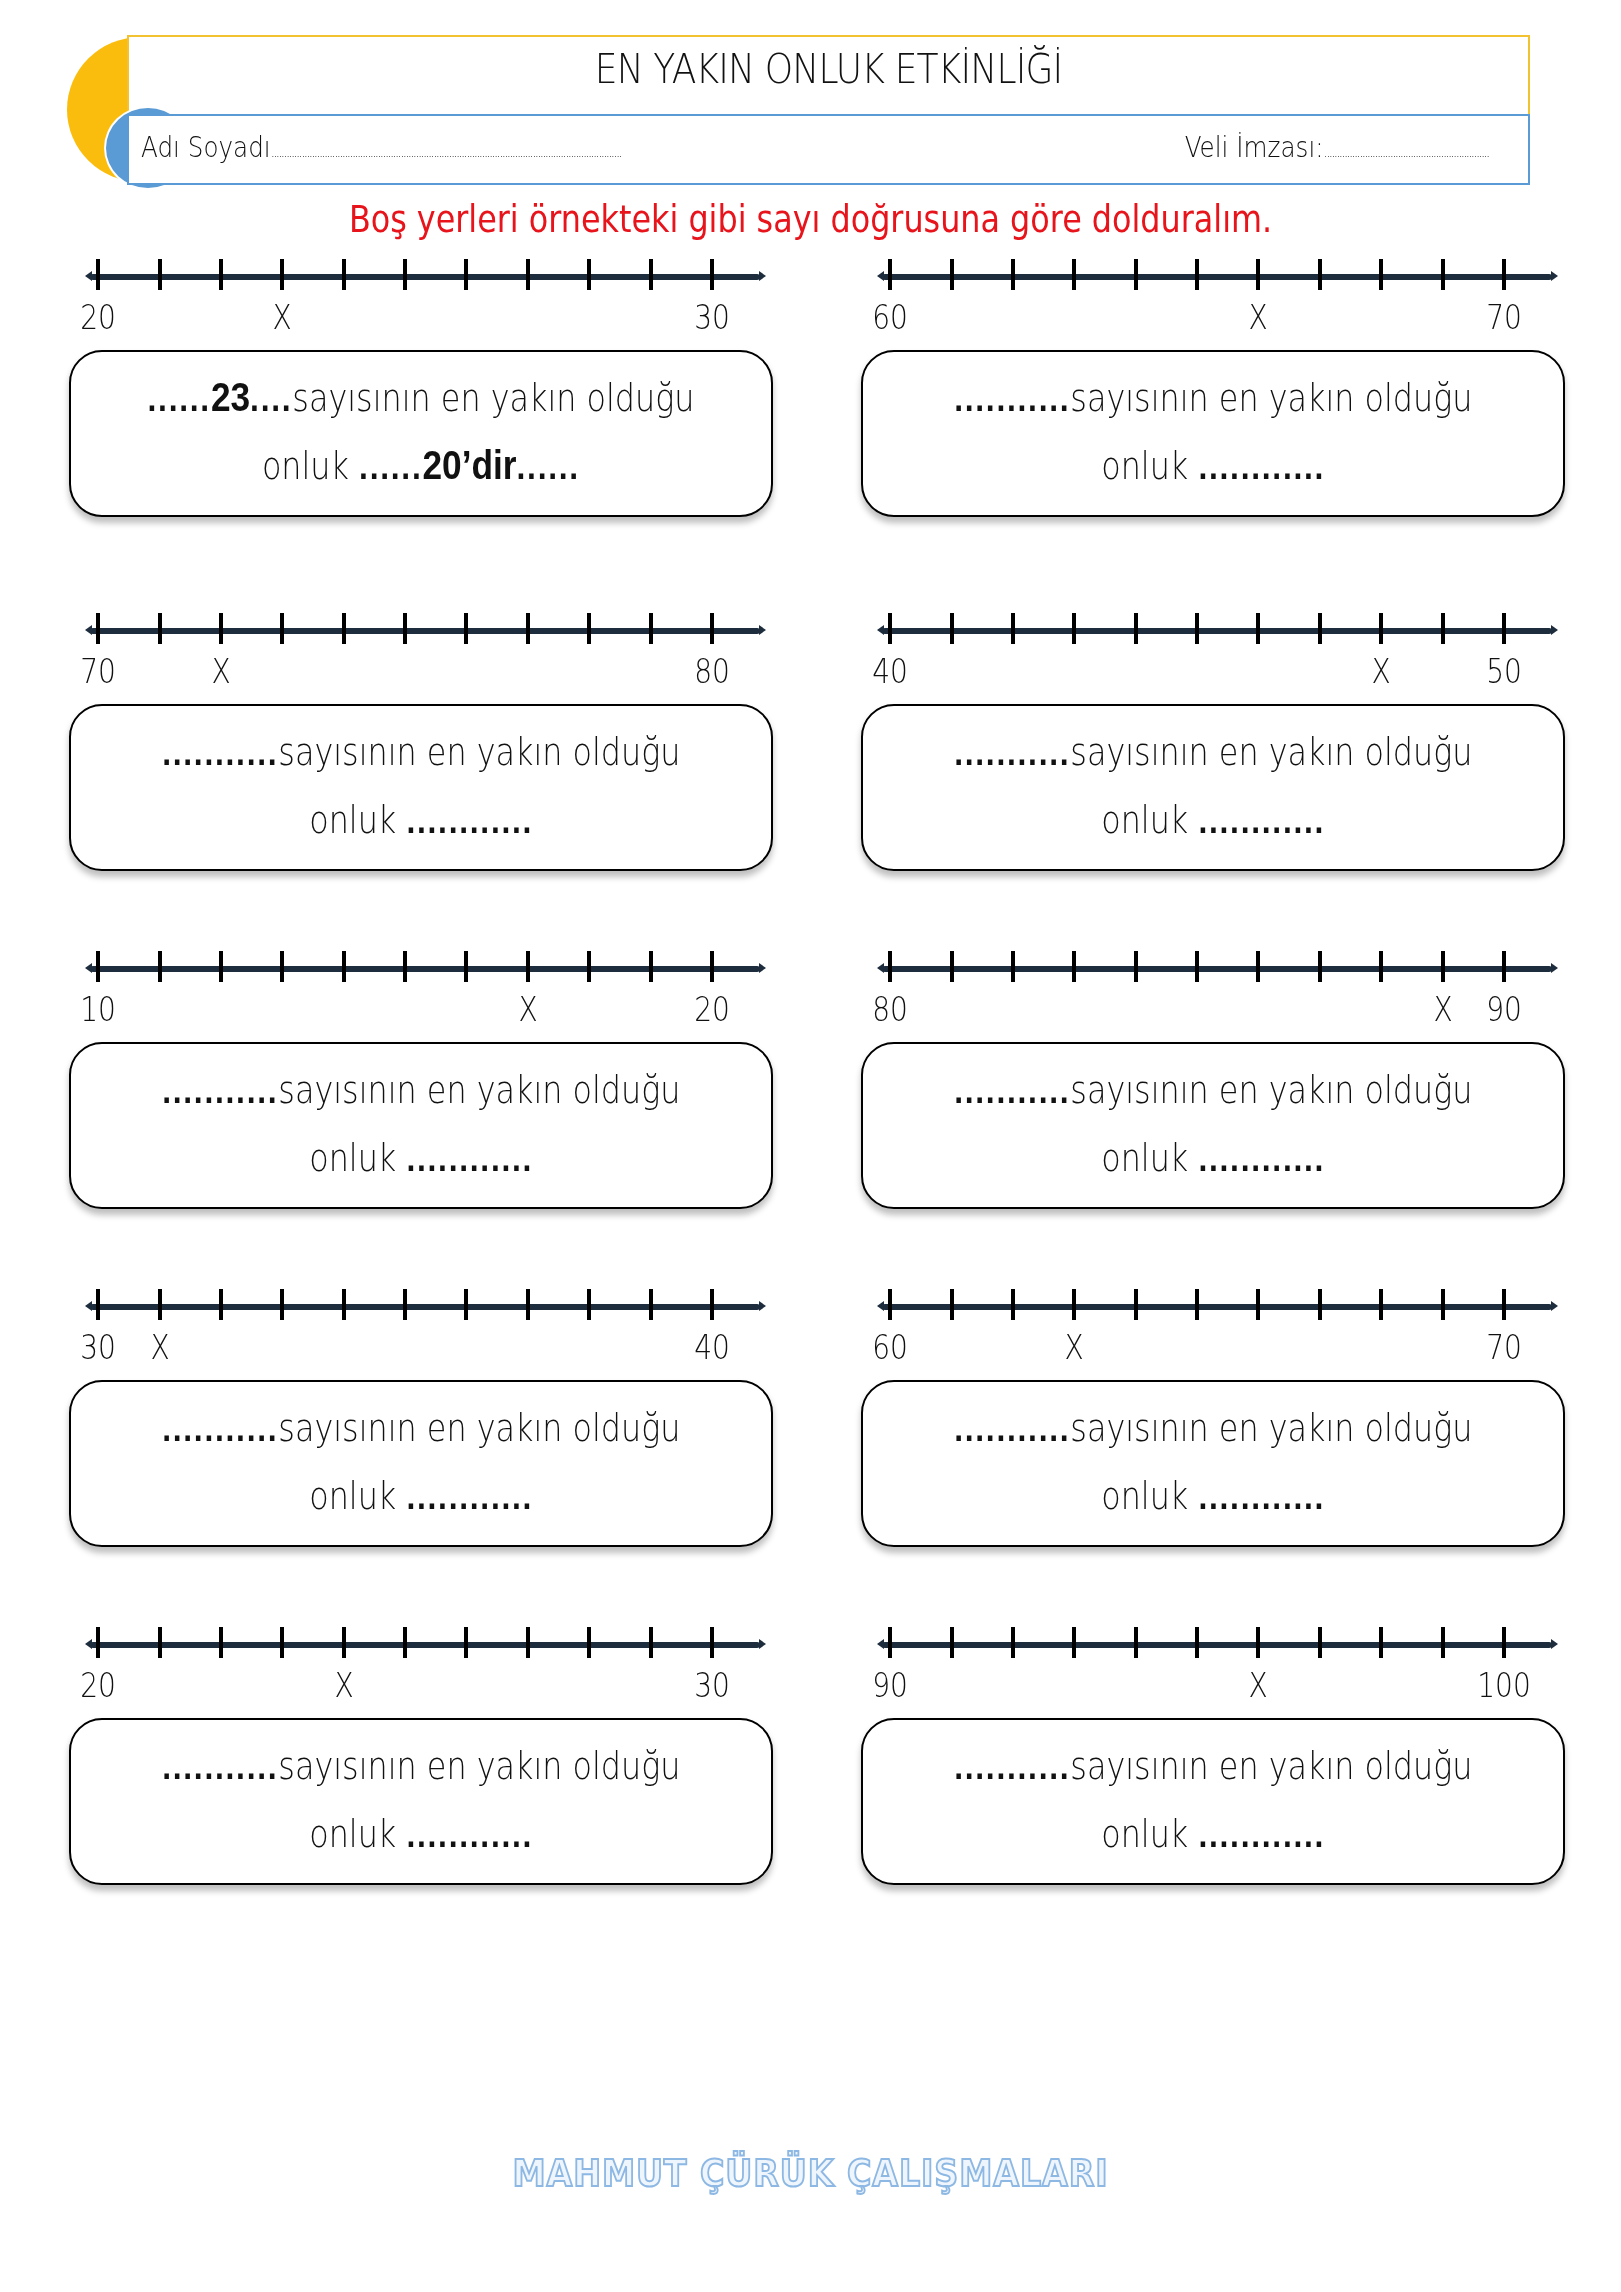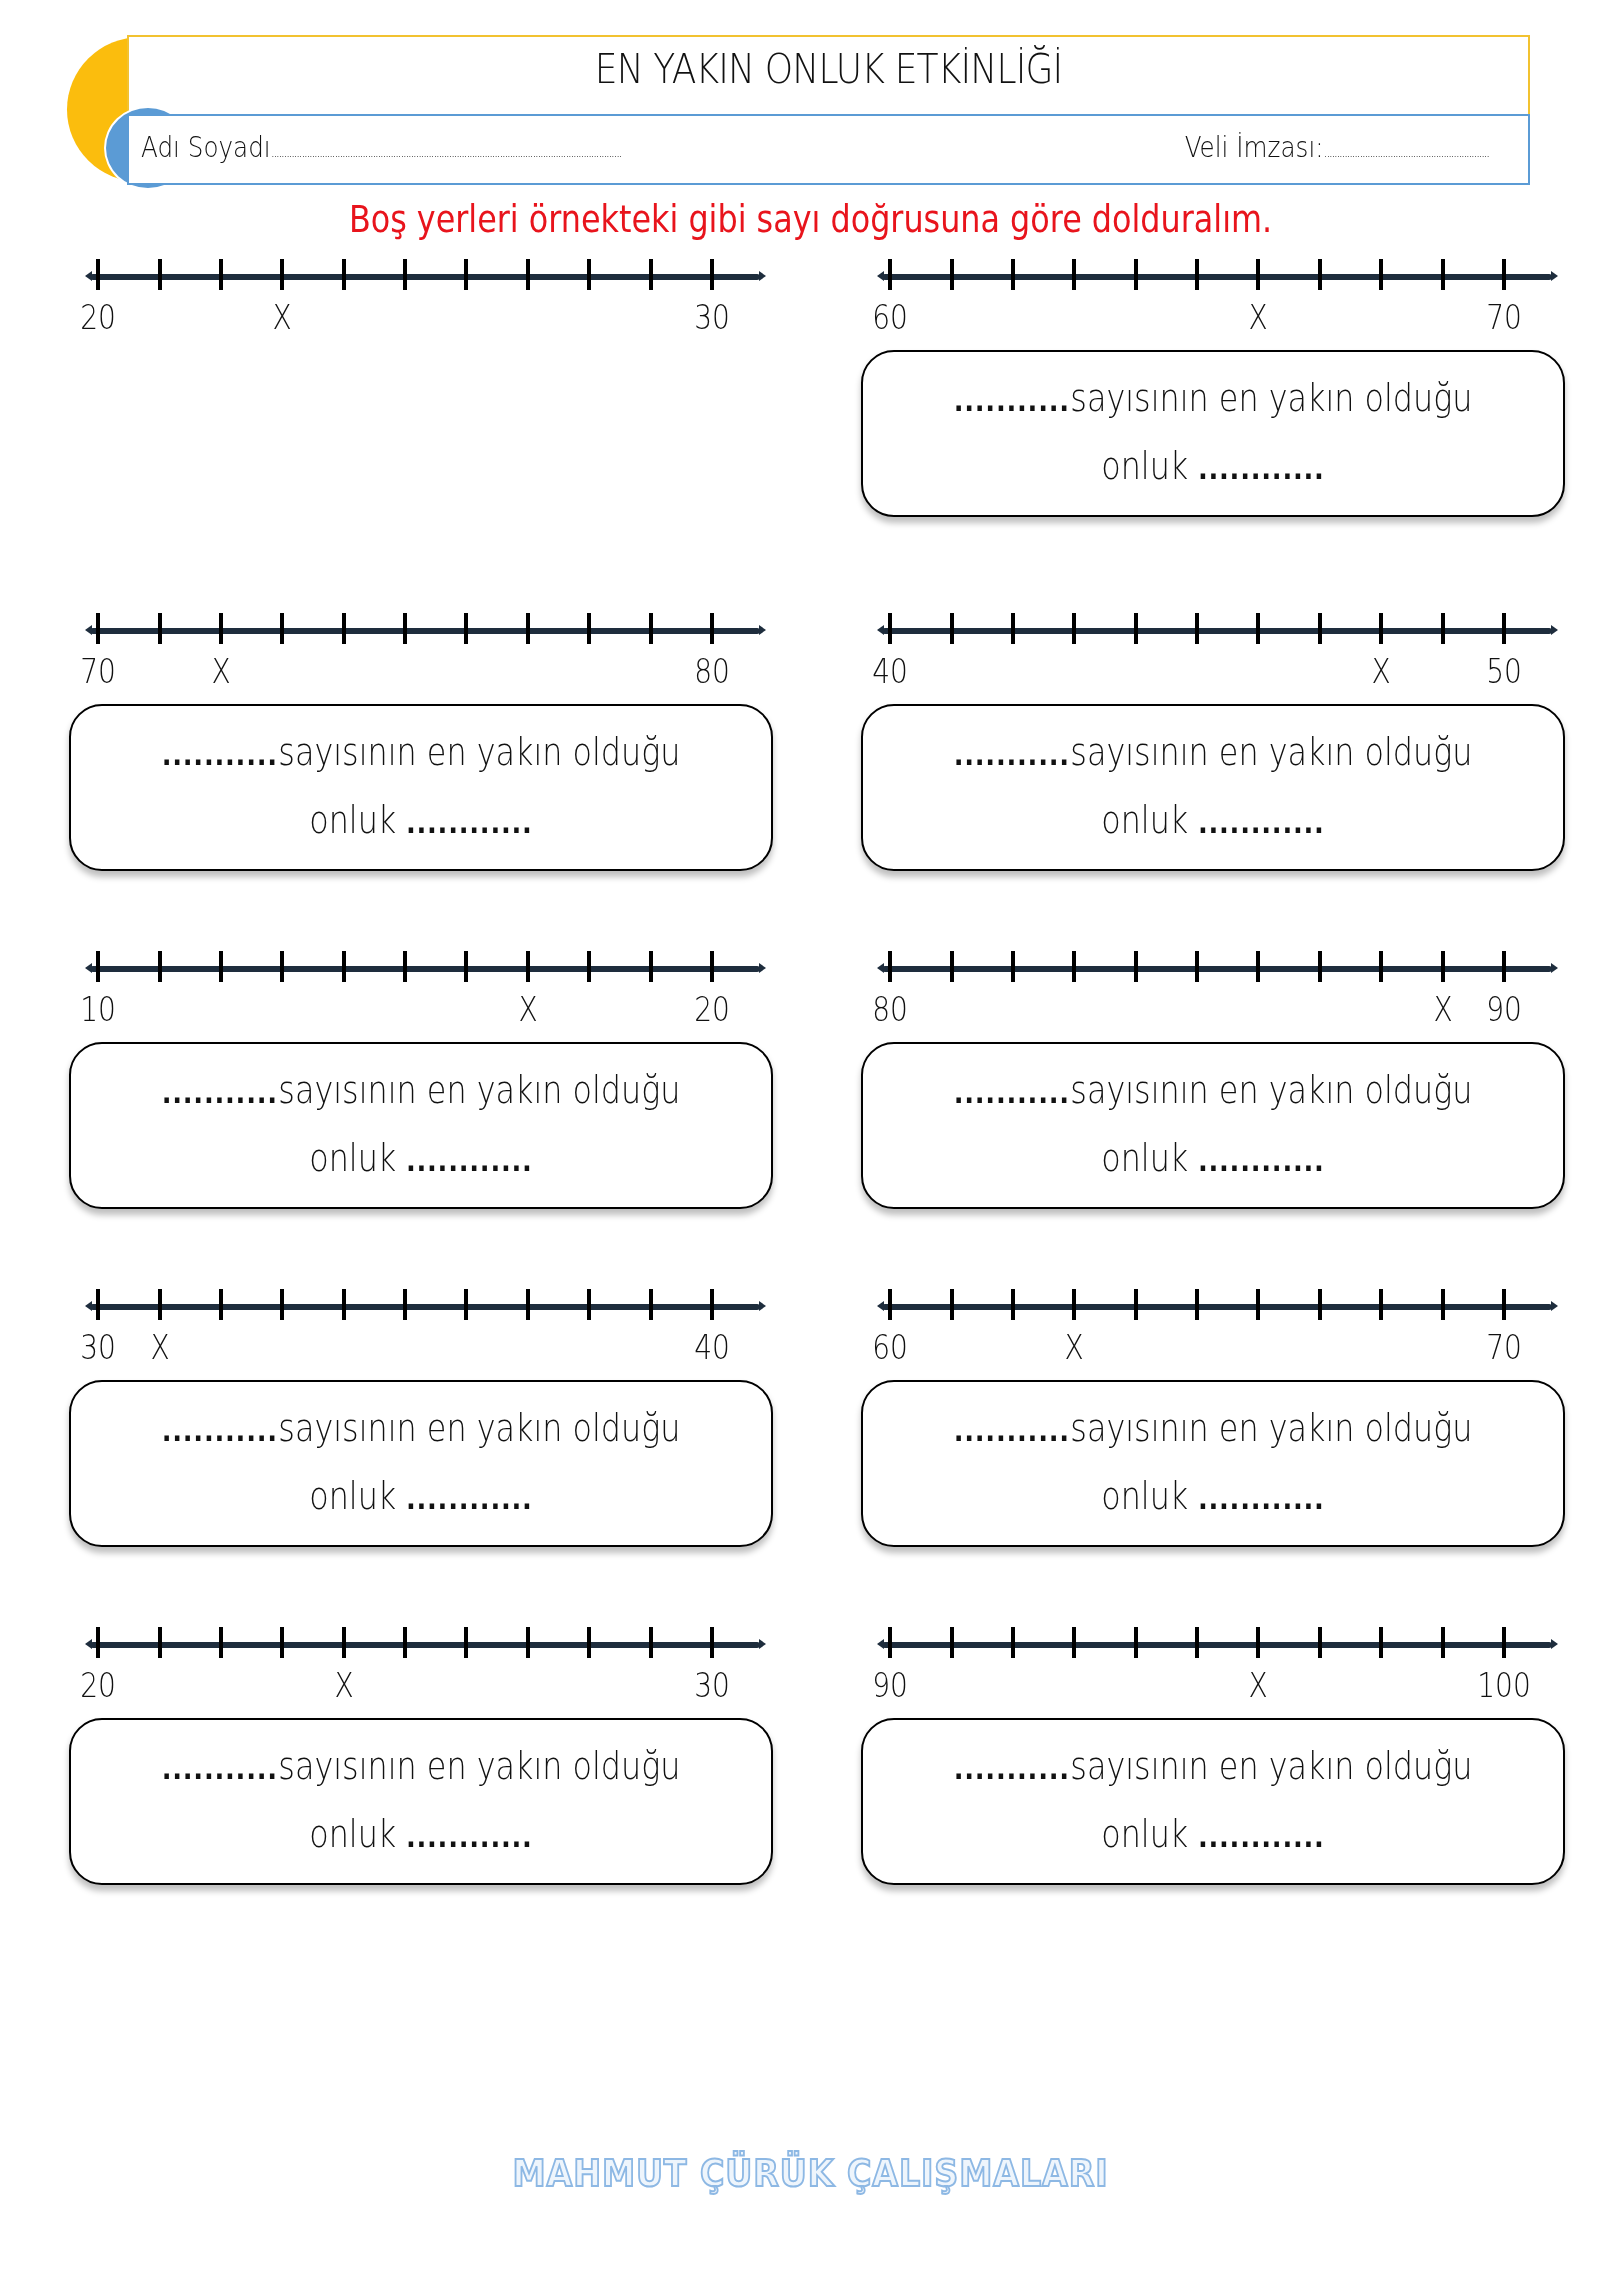--- a/index.html
+++ b/index.html
@@ -116,20 +116,33 @@
         <div class="tick" style="left: 340px;"></div>
         <div class="tick" style="left: 401px;"></div>
         <div class="tick" style="left: 463px;"></div>
         <div class="tick" style="left: 524px;"></div>
         <div class="tick" style="left: 586px;"></div>
         <div class="tick" style="left: 647px;"></div>
       </div>
     <div class="lbl lbl-start" style="left: 35px;">20</div>
     <div class="lbl lbl-marker" style="left: 219px;">X</div>
     <div class="lbl lbl-end" style="left: 649px;">30</div>
+    <div class="answer-box">
+      <div class="line1">
+        <span class="line-inner">
+          <span class="dots f-prefix">......</span><span class="fill f-number">23</span><span class="dots f-mid">....</span><span class="f-sentence">sayısının en yakın olduğu</span>
+        </span>
+      </div>
+      <div class="line2">
+        <span class="line-inner">
+          <span class="f-onluk">onluk</span>
+          <span class="dots f-ad1">......</span><span class="fill f-answer">20’dir</span><span class="dots f-ad2">......</span>
+        </span>
+      </div>
+    </div>
   </div>
     <div class="cell" style="left: 855px; top: 245px;">
     <div class="numline"></div>
     <div class="ticks">
         <div class="tick" style="left: 33px;"></div>
         <div class="tick" style="left: 95px;"></div>
         <div class="tick" style="left: 156px;"></div>
         <div class="tick" style="left: 217px;"></div>
         <div class="tick" style="left: 279px;"></div>
         <div class="tick" style="left: 340px;"></div>

